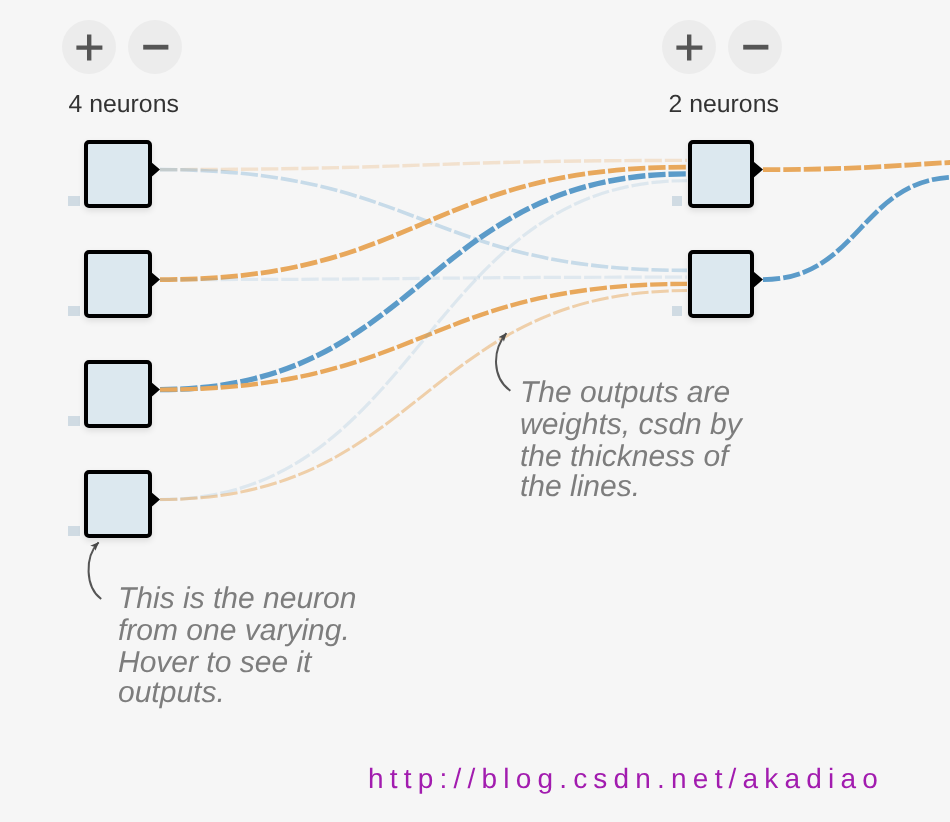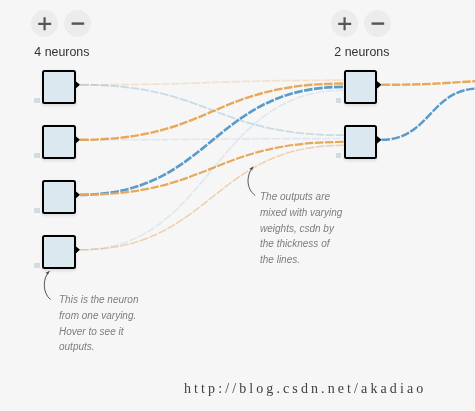--- a/index.html
+++ b/index.html
@@ -4,22 +4,22 @@
 <style>
   html,body{margin:0;padding:0;background:#f6f6f6;}
   body{width:475px;height:411px;font-family:"Liberation Sans",sans-serif;overflow:hidden;position:relative;}
   #stage{position:absolute;left:0;top:0;width:389px;height:411px;}
   #links{position:absolute;left:0;top:0;}
   .btn{position:absolute;width:27.4px;height:27.4px;border-radius:50%;background:#ececec;border:none;padding:0;cursor:pointer;}
   .btn .g{position:absolute;left:0;top:0;width:27.4px;height:27.4px;}
   .lbl{position:absolute;font-size:12.4px;color:#333;white-space:nowrap;}
   .node{position:absolute;width:33.8px;height:33.8px;border:2.2px solid #000;border-radius:2.5px;background:#dce8ef;box-sizing:border-box;box-shadow:0 1.5px 3px rgba(0,0,0,0.10);}
   .bias{position:absolute;width:5.4px;height:5px;background:#d0dbe3;}
-  .note{position:absolute;font-size:10px;font-style:italic;color:#7d7d7d;line-height:15.8px;white-space:nowrap;}
-  .wm{position:absolute;font-family:Liberation Serif, serif;font-size:14px;color:#404040;letter-spacing:3.1px;white-space:nowrap;}
+  .note{position:absolute;font-size:15px;font-style:italic;color:#7d7d7d;line-height:15.8px;white-space:nowrap;}
+  .wm{position:absolute;font-family:Liberation Sans, sans-serif;font-size:14px;color:#a21caf;letter-spacing:3.1px;white-space:nowrap;}
 </style>
 </head>
 <body>
 
 <div id="stage">
 
   <svg id="links" width="475" height="411">
     <defs>
       <marker id="ah" viewBox="0 0 10 10" refX="9.4" refY="5" markerWidth="4.4" markerHeight="4.4" orient="auto">
         <path d="M0,0.9 L10,5 L0,9.1 L2.4,5 Z" fill="#4a4a4a"></path>
@@ -70,21 +70,20 @@
   <div class="lbl" style="left:334.3px;top:44.5px">2 neurons</div>
 
   <div class="note" style="left:59px;top:292px">
     <div>This is the neuron</div>
     <div>from one varying.</div>
     <div>Hover to see it</div>
     <div>outputs.</div>
   </div>
   <div class="note" style="left:260px;top:189px">
     <div>The outputs are</div>
-    <div>mixed with varying</div>
     <div>weights, csdn by</div>
     <div>the thickness of</div>
     <div>the lines.</div>
   </div>
 
   <div class="wm" style="left:184px;top:381px">http://blog.csdn.net/akadiao</div>
 <div class="bias" style="left: 34.4px; top: 97.9px; background: rgb(208, 219, 227);"></div>
     <div class="node" style="left: 42px; top: 70px; background: rgb(220, 232, 239);"></div>
     <div class="bias" style="left: 34.4px; top: 152.9px; background: rgb(208, 219, 227);"></div>
     <div class="node" style="left: 42px; top: 125px; background: rgb(220, 232, 239);"></div>

